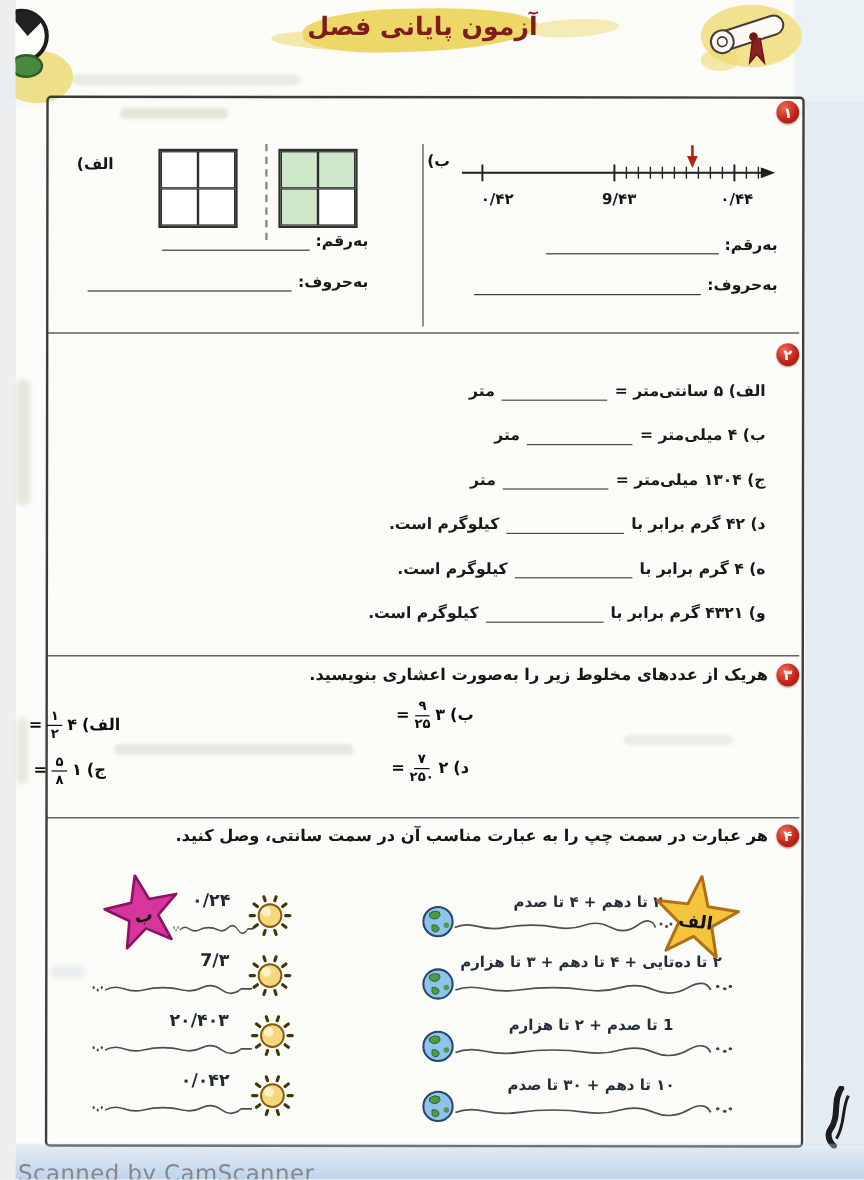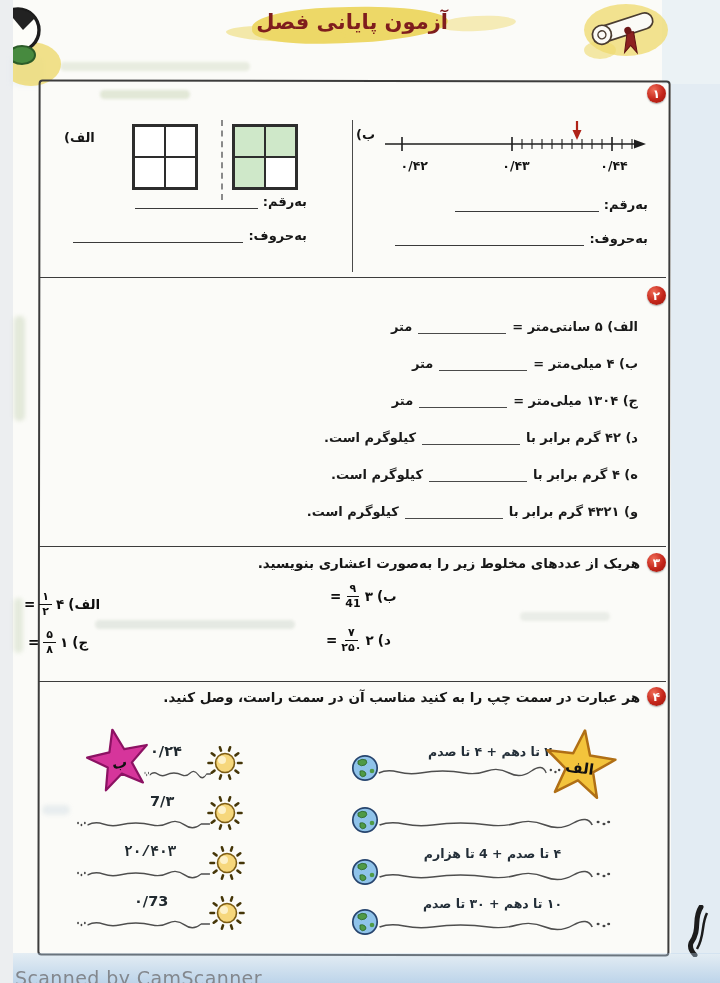--- a/index.html
+++ b/index.html
@@ -50,21 +50,21 @@
 
   
   .mixed{position:absolute;direction:rtl;display:flex;align-items:center;gap:4px;
          font-size:13.5px;font-weight:700;color:#0e0e0e;white-space:nowrap;}
   .frac{display:inline-flex;flex-direction:column;align-items:center;line-height:1;font-size:11px;}
   .frac .fnum{padding:0 3px 1.5px;border-bottom:1.4px solid #111;}
   .frac .fden{padding-top:1.5px;}
 
   
   .match-text{position:absolute;direction:rtl;text-align:center;font-size:12.5px;font-weight:700;color:#232e38;white-space:nowrap;}
-  .match-num{position:absolute;direction:rtl;text-align:left;font-size:14.5px;font-weight:700;color:#20292f;}
+  .match-num{position:absolute;direction:rtl;text-align:center;font-size:14.5px;font-weight:700;color:#20292f;}
   .wave{position:absolute;height:12px;}
   .iconsvg{position:absolute;}
 
   .ticklab{position:absolute;direction:rtl;text-align:center;font-size:12.5px;font-weight:700;color:#141414;}
 
   
   .blotch{position:absolute;background:#edd867;}
   .title{position:absolute;left:252px;top:10px;width:196px;text-align:right;
          font-size:21px;font-weight:700;color:#7f1d1d;direction:rtl;letter-spacing:0;}
   .scan-footer{position:absolute;left:15px;top:967px;font-size:19px;font-weight:500;
@@ -183,21 +183,21 @@
         <line x1="222" y1="23" x2="222" y2="33"></line>
       <line x1="242" y1="23" x2="242" y2="33"></line>
         <line x1="252" y1="23" x2="252" y2="33"></line>
     </g>
     <g>
       <line x1="197" y1="5" x2="197" y2="16" stroke="#b02318" stroke-width="2.2"></line>
       <polygon points="197,24 192.5,14 201.5,14" fill="#b02318"></polygon>
     </g>
   </svg>
   <div class="ticklab" style="left:384px;top:158px;width:44px;text-align:right;">۰/۴۲</div>
-  <div class="ticklab" style="left:494px;top:158px;width:44px;">۰/۴۳</div>
+  <div class="ticklab" style="left:494px;top:158px;width:44px;">9/۴۳</div>
   <div class="ticklab" style="left:592px;top:158px;width:44px;">۰/۴۴</div>
 
   <div class="fill-row" style="left:455px;top:196px;width:193px;">
     <span>به‌رقم:</span>
     <span class="blank"></span>
   </div>
   <div class="fill-row" style="left:395px;top:230px;width:253px;">
     <span>به‌حروف:</span>
     <span class="blank"></span>
   </div>
@@ -261,21 +261,21 @@
 
   <div class="qrow" style="top:553px;">
     <span class="qnum">۳</span>
     <span>هریک از عددهای مخلوط زیر را به‌صورت اعشاری بنویسید.</span>
   </div>
   <div class="mixed" style="left:330px;top:583px;">
     <span>ب)</span>
     <span>۳</span>
     <span class="frac">
       <span class="fnum">۹</span>
-      <span class="fden">41</span>
+      <span class="fden">۲۵</span>
     </span>
     <span>=</span>
   </div>
   <div class="mixed" style="left:326px;top:627px;">
     <span>د)</span>
     <span>۲</span>
     <span class="frac">
       <span class="fnum">۷</span>
       <span class="fden">۲۵۰</span>
     </span>
@@ -295,39 +295,40 @@
     <span>۱</span>
     <span class="frac">
       <span class="fnum">۵</span>
       <span class="fden">۸</span>
     </span>
     <span>=</span>
   </div>
 
   <div class="qrow" style="top:687px;">
     <span class="qnum">۴</span>
-    <span>هر عبارت در سمت چپ را به کنید مناسب آن در سمت راست، وصل کنید.</span>
+    <span>هر عبارت در سمت چپ را به عبارت مناسب آن در سمت سانتی، وصل کنید.</span>
   </div>
 
   <div class="match-text" style="left:395px;top:744px;width:190px;">۲ تا دهم + ۴ تا صدم</div>
   <svg class="wave" style="left:376px;top:766px;width:185px;" viewBox="0 0 200 12" preserveAspectRatio="none">
       <use href="#sym-wave-r"></use>
     </svg>
   <svg class="iconsvg" style="left:350px;top:753px;" width="30" height="30">
       <use href="#sym-globe"></use>
     </svg>
 
+  <div class="match-text" style="left:370px;top:794px;width:245px;">۲ تا ده‌تایی + ۴ تا دهم + ۳ تا هزارم</div>
   <svg class="wave" style="left:376px;top:818px;width:235px;" viewBox="0 0 200 12" preserveAspectRatio="none">
       <use href="#sym-wave-r"></use>
     </svg>
   <svg class="iconsvg" style="left:350px;top:805px;" width="30" height="30">
       <use href="#sym-globe"></use>
     </svg>
 
-  <div class="match-text" style="left:390px;top:846px;width:205px;">۴ تا صدم + 4 تا هزارم</div>
+  <div class="match-text" style="left:390px;top:846px;width:205px;">1 تا صدم + ۲ تا هزارم</div>
   <svg class="wave" style="left:376px;top:870px;width:235px;" viewBox="0 0 200 12" preserveAspectRatio="none">
       <use href="#sym-wave-r"></use>
     </svg>
   <svg class="iconsvg" style="left:350px;top:857px;" width="30" height="30">
       <use href="#sym-globe"></use>
     </svg>
 
   <div class="match-text" style="left:390px;top:896px;width:205px;">۱۰ تا دهم + ۳۰ تا صدم</div>
   <svg class="wave" style="left:376px;top:920px;width:235px;" viewBox="0 0 200 12" preserveAspectRatio="none">
       <use href="#sym-wave-r"></use>
@@ -345,29 +346,29 @@
     </svg>
 
   <div class="match-num" style="left:150px;top:793px;width:58px;">7/۳</div>
   <svg class="wave" style="left:76px;top:818px;width:136px;" viewBox="0 0 200 12" preserveAspectRatio="none">
       <use href="#sym-wave-l"></use>
     </svg>
   <svg class="iconsvg" style="left:206px;top:794px;" width="38" height="38">
       <use href="#sym-sun"></use>
     </svg>
 
-  <div class="match-num" style="left:124px;top:843px;width:84px;font-family:Liberation Mono, monospace;">۲۰/۴۰۳</div>
+  <div class="match-num" style="left:124px;top:843px;width:84px;">۲۰/۴۰۳</div>
   <svg class="wave" style="left:76px;top:868px;width:136px;" viewBox="0 0 200 12" preserveAspectRatio="none">
       <use href="#sym-wave-l"></use>
     </svg>
   <svg class="iconsvg" style="left:208px;top:844px;" width="38" height="38">
       <use href="#sym-sun"></use>
     </svg>
 
-  <div class="match-num" style="left:134px;top:893px;width:74px;">۰/73</div>
+  <div class="match-num" style="left:134px;top:893px;width:74px;">۰/۰۴۲</div>
   <svg class="wave" style="left:76px;top:918px;width:136px;" viewBox="0 0 200 12" preserveAspectRatio="none">
       <use href="#sym-wave-l"></use>
     </svg>
   <svg class="iconsvg" style="left:208px;top:894px;" width="38" height="38">
       <use href="#sym-sun"></use>
     </svg>
 
   <svg class="iconsvg" style="left:543px;top:729px;transform:rotate(8deg);" width="74" height="74" viewBox="0 0 74 74">
     <polygon points="37,1 45.5,25.3 71.2,25.9 50.8,41.5 58.2,66.1 37,51.5 15.8,66.1 23.2,41.5 2.8,25.9 28.5,25.3" fill="#f3c43c" stroke="#b06f15" stroke-width="2.5" stroke-linejoin="round"></polygon>
     <text x="37" y="44" text-anchor="middle" font-size="15" font-weight="bold" fill="#111" font-family="DejaVu Sans, sans-serif">الف</text>

